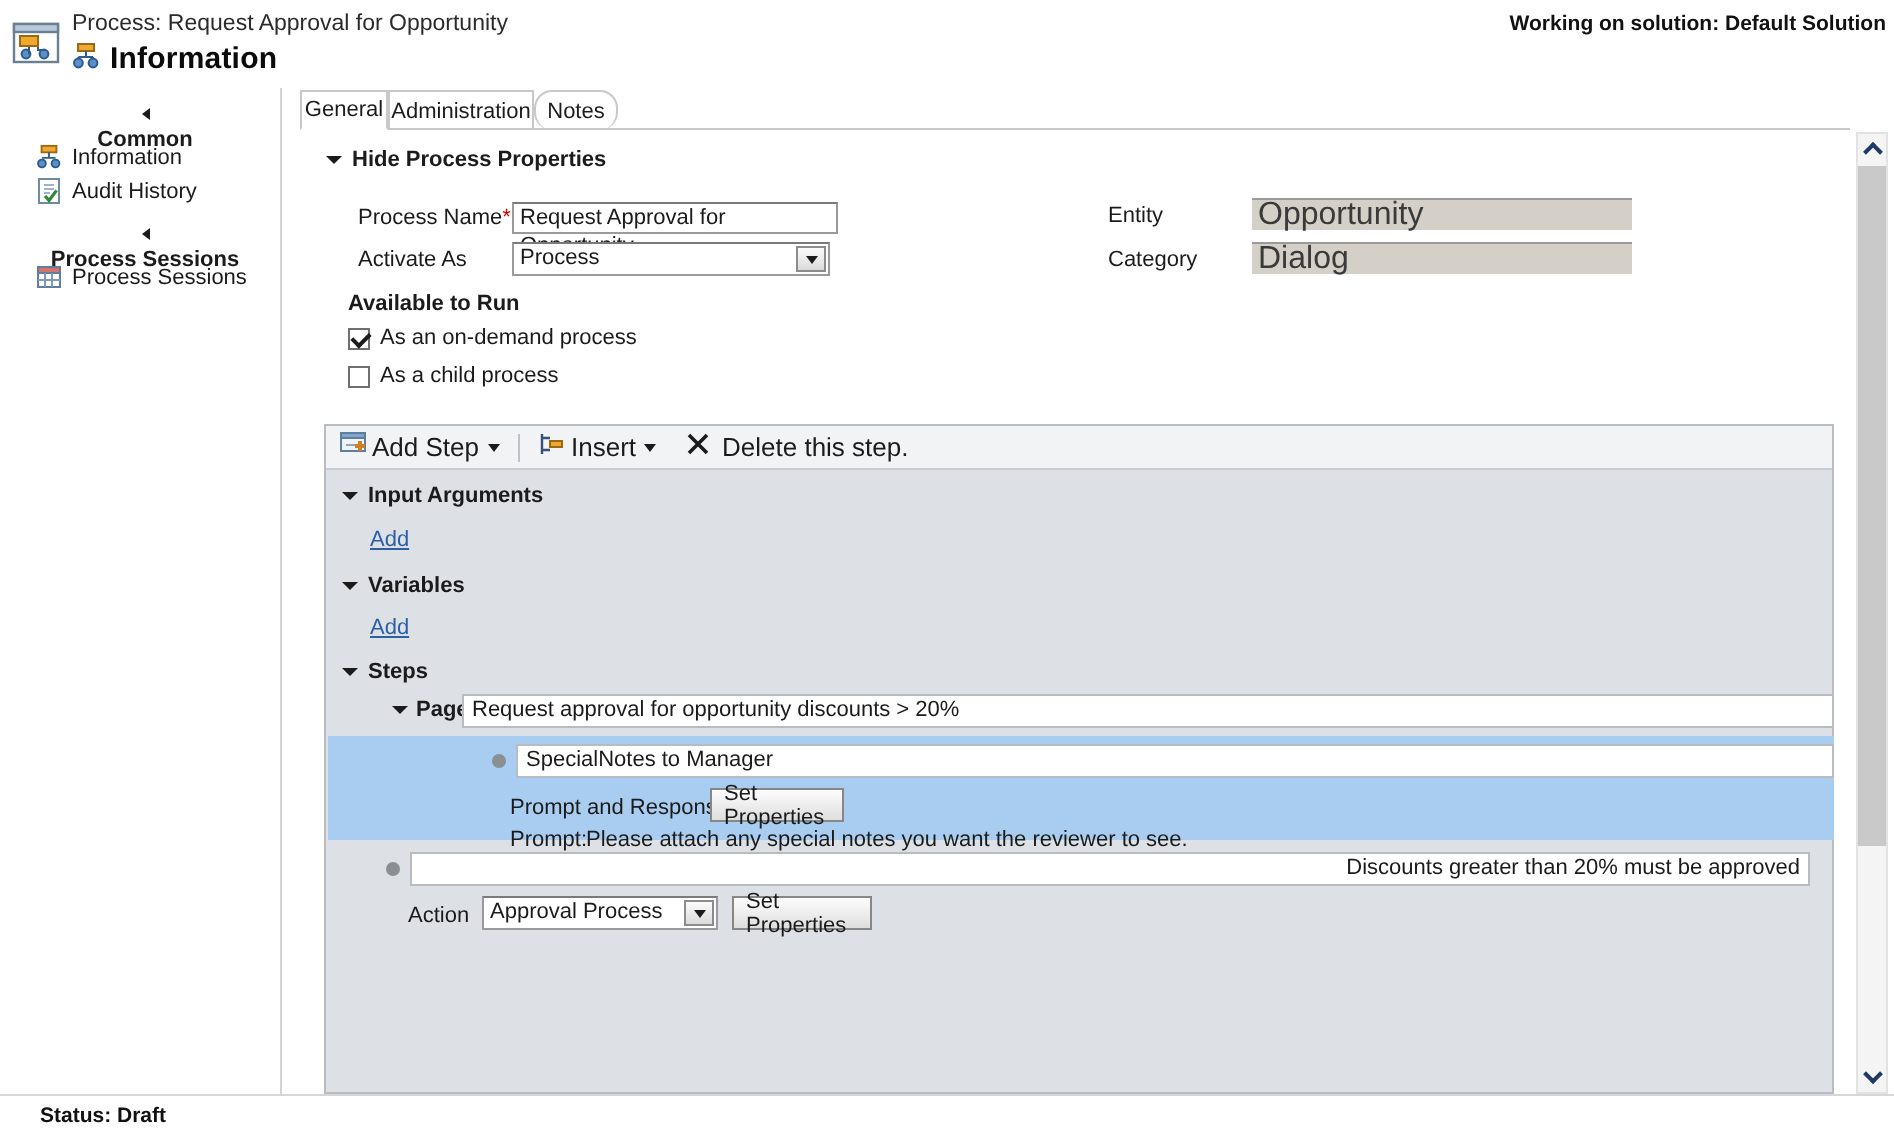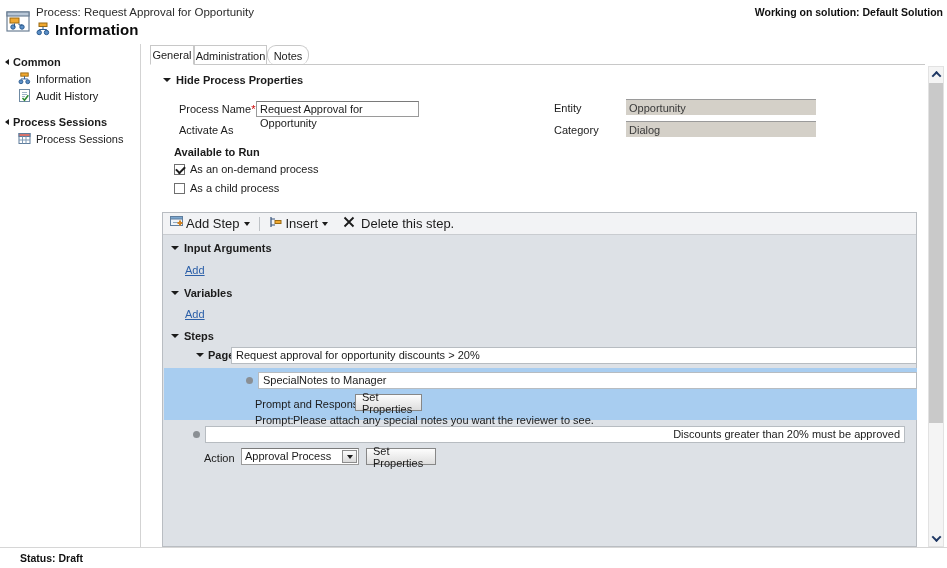--- a/index.html
+++ b/index.html
@@ -18,21 +18,21 @@
   #header { position: absolute; left: 0; top: 0; width: 947px; height: 44px; background: #ffffff; }
   #app-icon { position: absolute; left: 6px; top: 11px; width: 24px; height: 22px; }
   #header-crumb { position: absolute; left: 36px; top: 6px; font-size: 11.5px; color: #2b2b2b; white-space: nowrap; }
   #header-title-row { position: absolute; left: 36px; top: 21px; display: flex; align-items: center; gap: 5px; }
   #header-title { font-size: 15px; font-weight: bold; color: #0b0b0b; letter-spacing: .1px; }
   #solution-note { position: absolute; right: 4px; top: 6px; font-size: 10.5px; font-weight: bold; color: #111; white-space: nowrap; }
 
   
   #leftnav { position: absolute; left: 0; top: 44px; width: 141px; height: 503px; background: #ffffff; border-right: 1px solid #d3d3d3; }
   .nav-group { margin-top: 10px; }
-  .nav-group-head { display: flex; align-items: center; gap: 4px; padding-left: 5px; font-size: 11px; font-weight: bold; color: #1b1b1b; height: 16px; }
+  .nav-group-head { display: flex; align-items: center; gap: 4px; padding-left: 5px; font-size: 11px; font-weight: bold; color: #1b1b1b; height: 16px; flex-direction: column; }
   .nav-tri { width: 0; height: 0; border-top: 3.5px solid transparent; border-bottom: 3.5px solid transparent; border-right: 4.5px solid #1b1b1b; }
   .nav-item { display: flex; align-items: center; gap: 5px; height: 17px; padding-left: 18px; font-size: 11px; color: #1b1b1b; cursor: default; }
   .nav-ico { width: 13px; height: 13px; flex: 0 0 13px; position: relative; }
 
   
   #tabstrip { position: absolute; left: 150px; top: 45px; width: 790px; height: 20px; }
   .tab { position: absolute; top: 0; height: 20px; background: #ffffff; border: 1px solid #c8c8c8; border-bottom: none;
          font-size: 11px; color: #1c1c1c; display: flex; align-items: center; justify-content: center; }
   .tab.sel { background: #ffffff; border-bottom: 1px solid #ffffff; z-index: 3; }
   #tab-underline { position: absolute; left: 150px; top: 64px; width: 775px; height: 1px; background: #c8c8c8; }
@@ -40,21 +40,21 @@
   
   #props { position: absolute; left: 155px; top: 70px; width: 770px; height: 135px; background: #ffffff; }
   #props-toggle { position: absolute; left: 8px; top: 4px; display: flex; align-items: center; gap: 5px; font-size: 11px; font-weight: bold; color: #1b1b1b; }
   .tri-down { width: 0; height: 0; border-left: 4.5px solid transparent; border-right: 4.5px solid transparent; border-top: 4.5px solid #1b1b1b; }
 
   .fld-label { position: absolute; font-size: 11px; color: #1b1b1b; white-space: nowrap; }
   .req-star { color: #cc0000; font-size: 11px; }
   .txtbox { position: absolute; height: 16px; background: #ffffff; border: 1px solid #9a9a9a; border-top-color: #7a7a7a;
             font-size: 11px; color: #1b1b1b; padding: 0 3px; line-height: 14px; font-family: "Liberation Sans", sans-serif; }
   .robox { position: absolute; height: 16px; background: #d4d0c8; border: none; border-top: 1px solid #9a9a9a;
-           font-size: 11px; color: #3a3a3a; padding: 0 3px; line-height: 16px; }
+           font-size: 16px; color: #3a3a3a; padding: 0 3px; line-height: 16px; }
   .ddl { position: absolute; height: 17px; background: #ffffff; border: 1px solid #9a9a9a; border-top-color: #7a7a7a;
          font-size: 11px; color: #1b1b1b; line-height: 15px; padding: 0 3px; }
   .ddl-btn { position: absolute; right: 1px; top: 1px; width: 15px; height: 13px; background: linear-gradient(#fbfbfb,#dadada);
              border: 1px solid #8c8c8c; display: flex; align-items: center; justify-content: center; }
   .ddl-arrow { width: 0; height: 0; border-left: 3.5px solid transparent; border-right: 3.5px solid transparent; border-top: 4px solid #1b1b1b; }
 
   .grp-head { position: absolute; font-size: 11px; font-weight: bold; color: #1b1b1b; }
   .chkrow { position: absolute; display: flex; align-items: center; gap: 5px; font-size: 11px; color: #1b1b1b; }
   .chkbox { width: 11px; height: 11px; background: #ffffff; border: 1px solid #6f6f6f; position: relative; flex: 0 0 11px; }
   .chkbox.on:after { content: ""; position: absolute; left: 1px; top: 1px; width: 7px; height: 4px; border-left: 2px solid #1b1b1b;
@@ -196,20 +196,26 @@
     </div>
 
     <div class="fld-label" style="left:24px;top:33px;">
       <span>Process Name</span><span class="req-star">*</span>
     </div>
     <div class="txtbox" style="left:101px;top:31px;width:163px;">
       <span>Request Approval for Opportunity</span>
     </div>
 
     <div class="fld-label" style="left:24px;top:54px;">Activate As</div>
+    <div class="ddl" style="left:101px;top:51px;width:159px;">
+      <span>Process</span>
+      <span class="ddl-btn">
+          <span class="ddl-arrow"></span>
+        </span>
+    </div>
 
     <div class="fld-label" style="left:399px;top:32px;">Entity</div>
     <div class="robox" style="left:471px;top:29px;width:190px;">
       <span>Opportunity</span>
     </div>
 
     <div class="fld-label" style="left:399px;top:54px;">Category</div>
     <div class="robox" style="left:471px;top:51px;width:190px;">
       <span>Dialog</span>
     </div>

